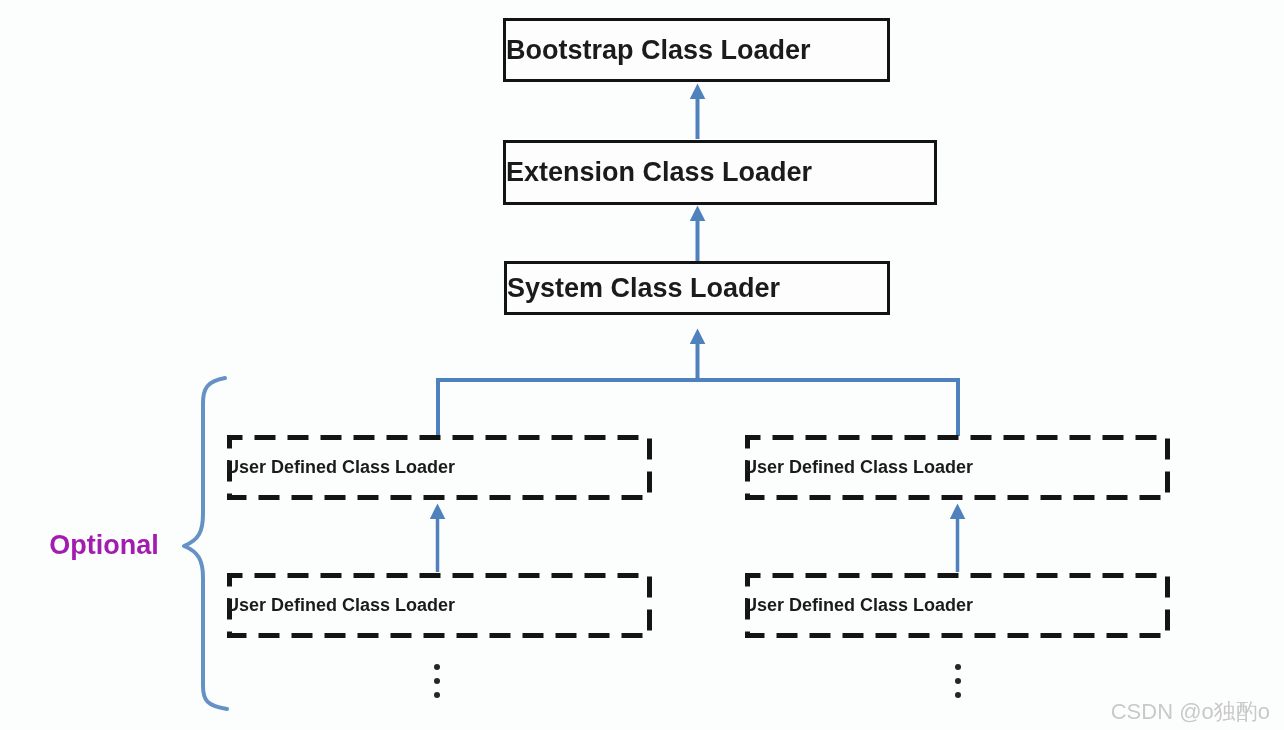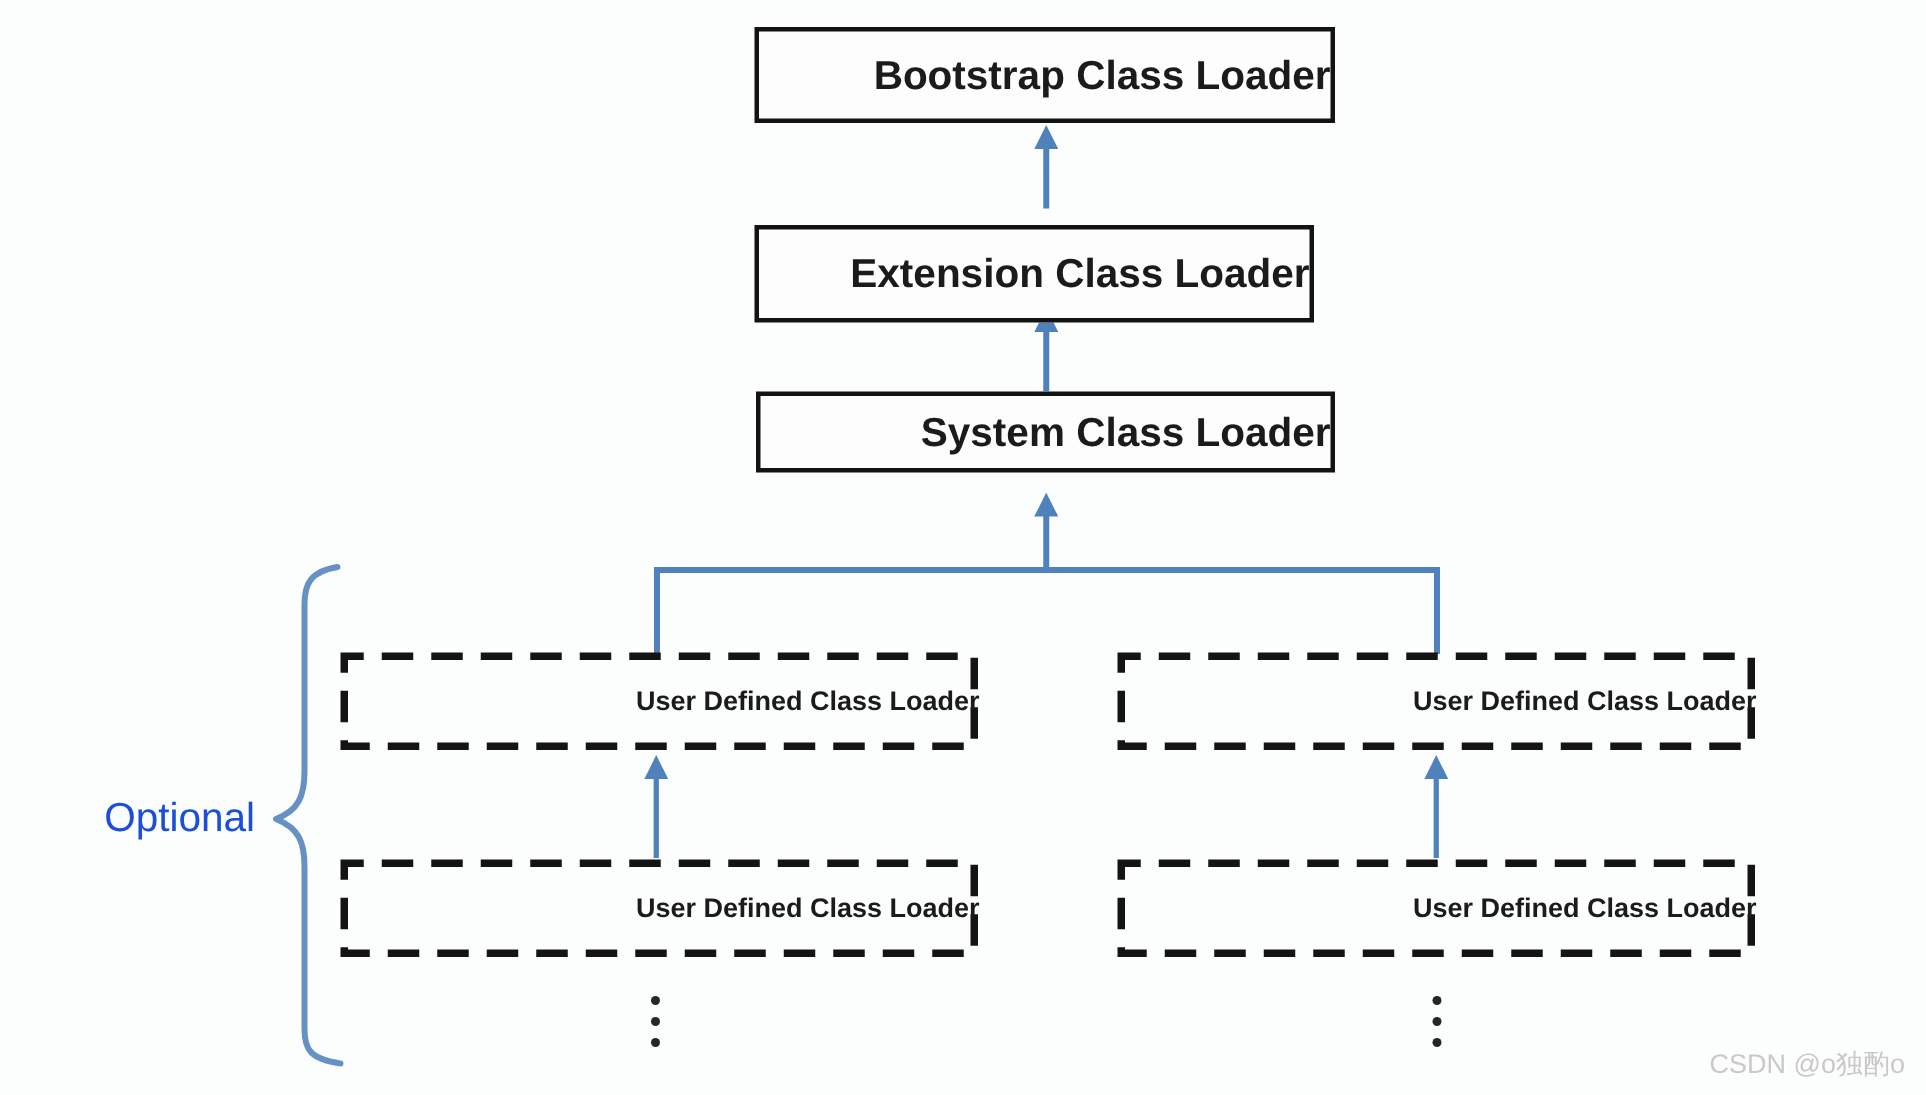--- a/index.html
+++ b/index.html
@@ -14,21 +14,21 @@
     background: #fcfdfd;
   }
   .lines-svg {
     position: absolute; left: 0; top: 0;
     width: 1284px; height: 730px;
     pointer-events: none;
     z-index: 1;
   }
   .node {
     position: absolute;
-    display: flex; align-items: center; justify-content: flex-end;
+    display: flex; align-items: center; justify-content: flex-start;
     background: #fdfdfd;
     z-index: 2;
     text-align: center;
   }
   .node .lbl {
     font-weight: 700;
     color: #1b1b1b;
     white-space: nowrap;
   }
   .solid-box {
@@ -38,40 +38,40 @@
   .dashed-box {
     background: transparent;
   }
   .dashed-box .border-svg {
     position: absolute; left: 0; top: 0; width: 100%; height: 100%;
   }
   .dashed-box .lbl { font-size: 18px; position: relative; }
   .optional {
     position: absolute;
     left: 38px; top: 530px; width: 132px;
-    text-align: right;
-    font-size: 27px; font-weight: 400; color: #1d4ed8;
+    text-align: center;
+    font-size: 27px; font-weight: 700; color: #a21caf;
     z-index: 2;
   }
   .vdots {
     position: absolute;
     display: flex; flex-direction: column; align-items: center;
     row-gap: 8px;
     z-index: 2;
   }
   .vdots span {
     width: 6px; height: 6px; border-radius: 50%;
     background: #262626; display: block;
   }
   .vdots-left { left: 434px; top: 664px; }
   .vdots-right { left: 955px; top: 664px; }
   .watermark {
     position: absolute;
     right: 14px; top: 697px;
-    font-size: 18px;
+    font-size: 22px;
     color: #c9c9c9;
     text-shadow: 1px 1px 1px rgba(255,255,255,0.95);
     white-space: nowrap;
     z-index: 2;
   }
 </style>
 </head>
 <body>
 
 <div class="stage">
@@ -101,21 +101,21 @@
              C 203 531, 199 540, 184 546
              C 199 552, 203 561, 203 578
              L 203 686
              C 203 700, 207 706, 227 709" fill="none" stroke="#6591c5" stroke-width="4" stroke-linecap="round" stroke-linejoin="round"></path>
   </svg>
 
   <div class="node solid-box" style="left:503px; top:18px; width:387px; height:64px;">
     <span class="lbl">Bootstrap Class Loader</span>
   </div>
 
-  <div class="node solid-box" style="left:503px; top:140px; width:373px; height:65px;margin-top:10px;">
+  <div class="node solid-box" style="left:503px; top:140px; width:434px; height:65px;">
     <span class="lbl">Extension Class Loader</span>
   </div>
 
   <div class="node solid-box" style="left:504px; top:261px; width:386px; height:54px;">
     <span class="lbl">System Class Loader</span>
   </div>
 
   <div class="node dashed-box" style="left:226px; top:434px; width:427px; height:67px;">
     <svg class="border-svg" viewBox="0 0 427 67" xmlns="http://www.w3.org/2000/svg">
       <rect x="3.5" y="3.5" width="420" height="60" fill="none" stroke="#141414" stroke-width="5" stroke-dasharray="21 12" stroke-dashoffset="8"></rect>

